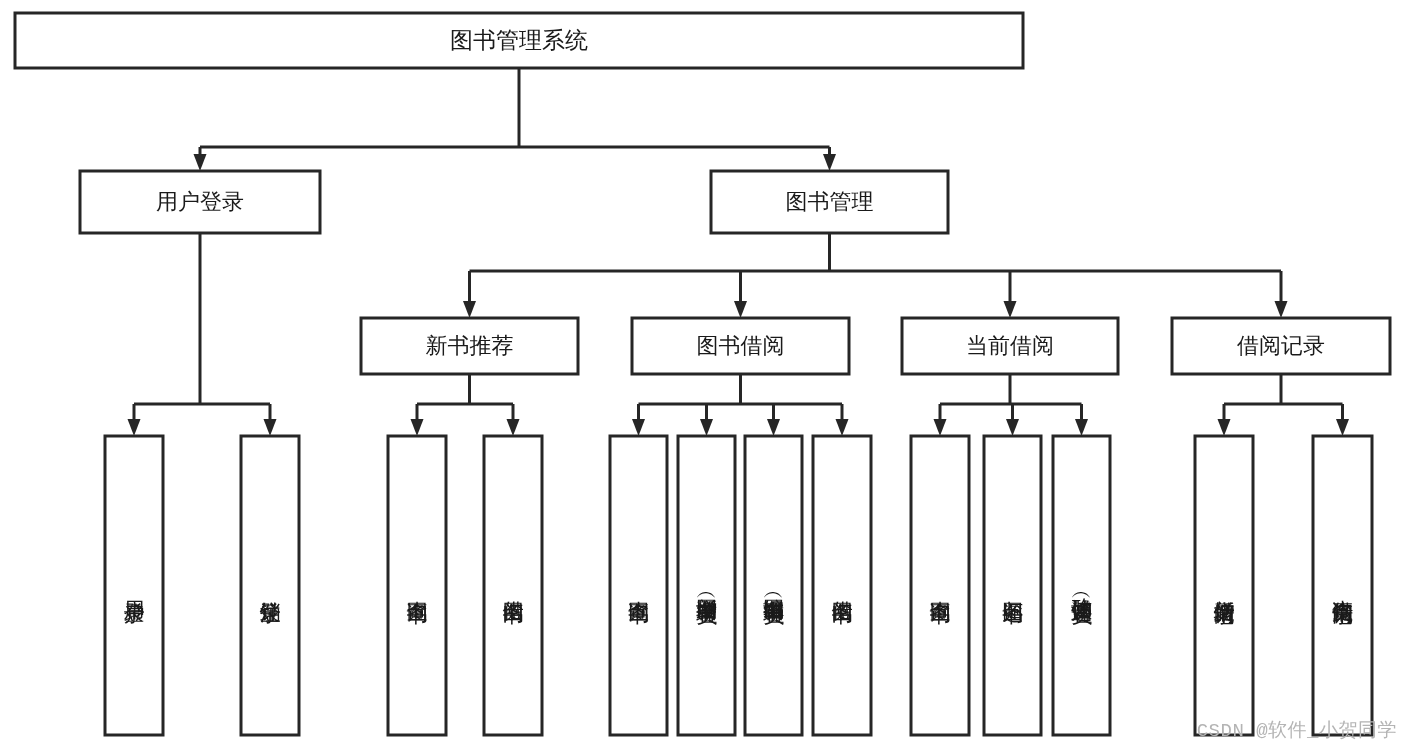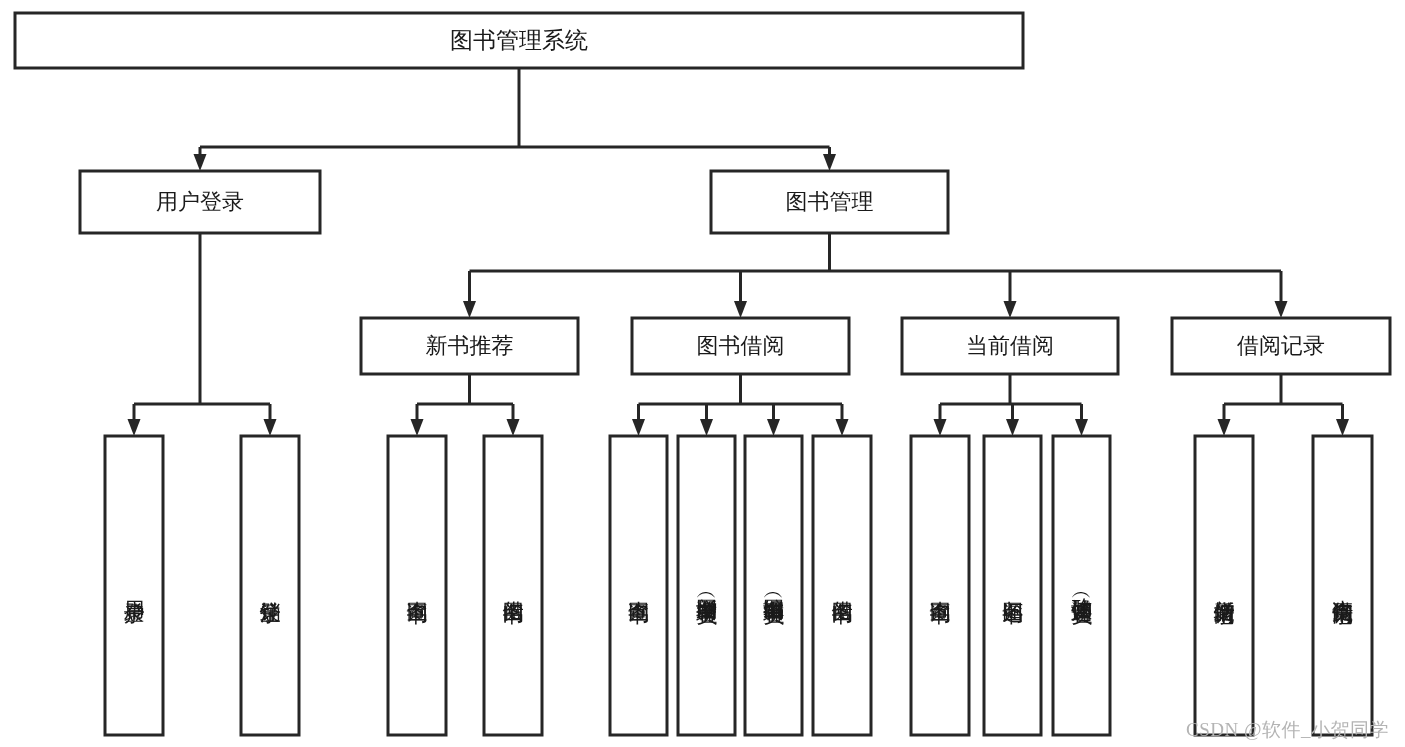--- a/index.html
+++ b/index.html
@@ -62,23 +62,23 @@
     color: #1a1a1a;
     writing-mode: vertical-rl;
     text-orientation: upright;
     letter-spacing: 1px;
     white-space: nowrap;
     text-align: center;
     pointer-events: none;
   }
   #watermark {
     position: absolute;
-    right: 16px;
+    right: 8px;
     bottom: 4px;
-    font-family: Liberation Serif, serif;
+    font-family: Liberation Mono, monospace;
     font-size: 19px;
     color: #b4b4b4;
     white-space: nowrap;
     letter-spacing: 0.5px;
   }
 </style>
 </head>
 <body>
 
 <div id="diagram-root">

